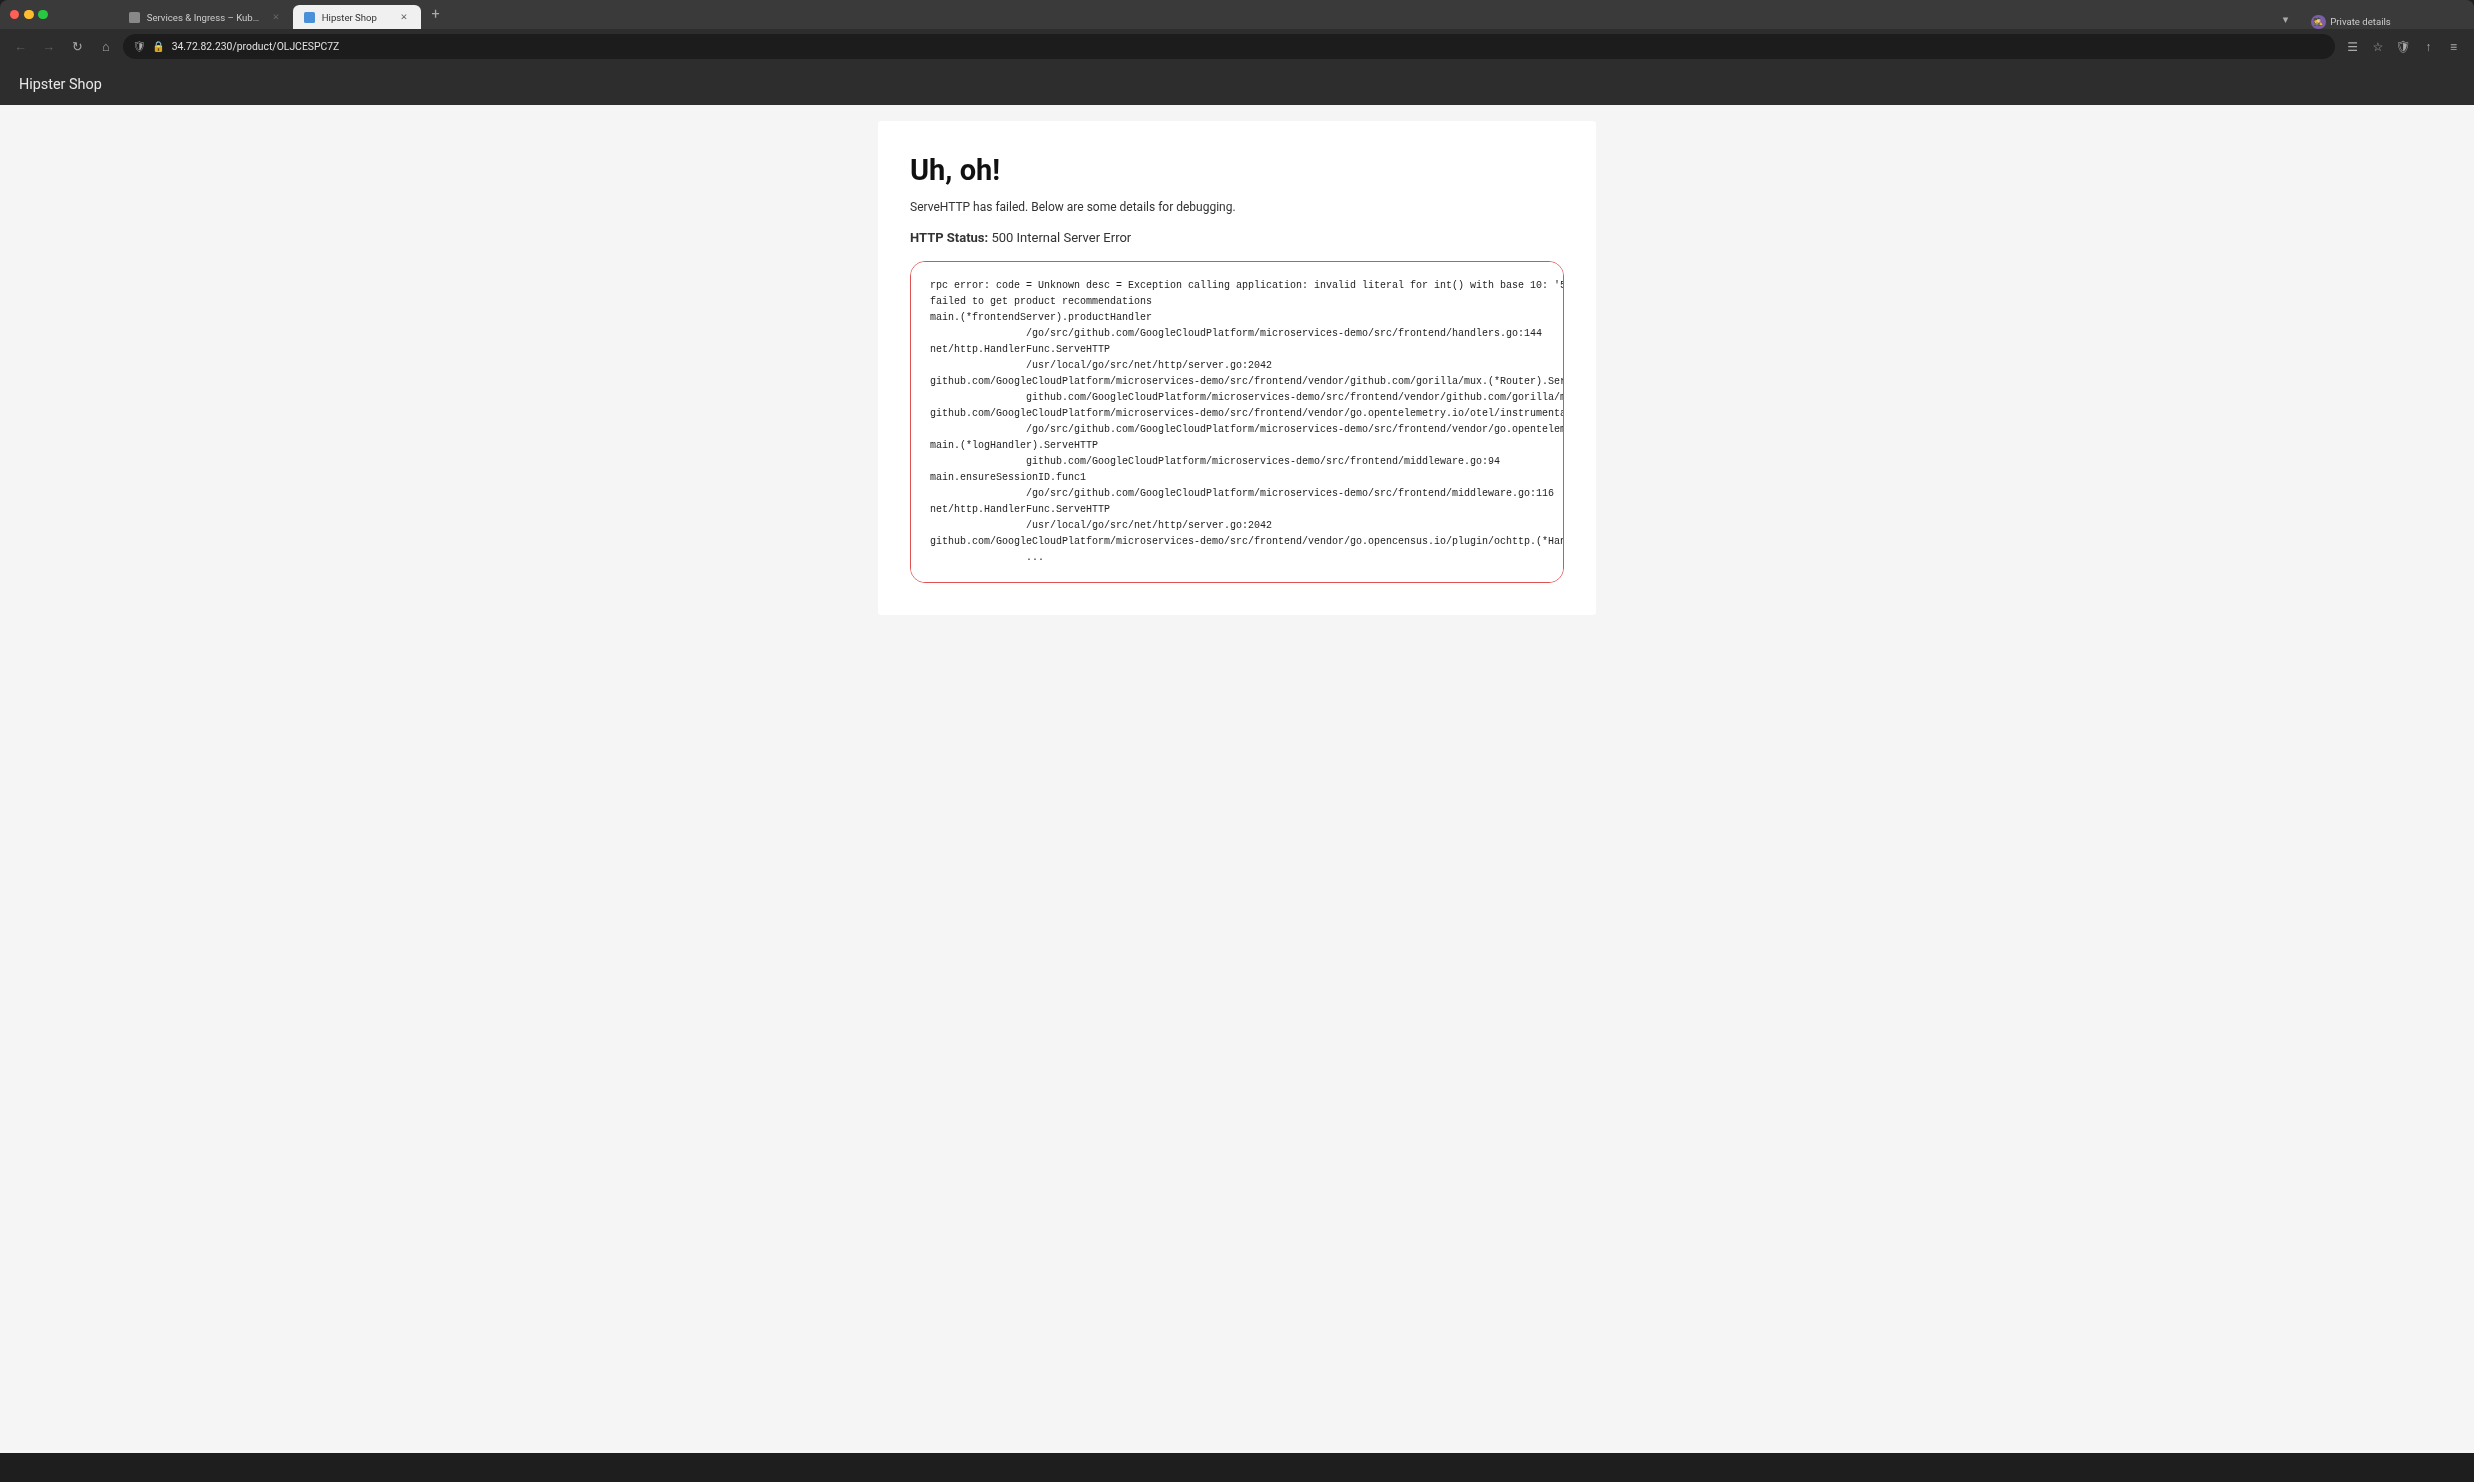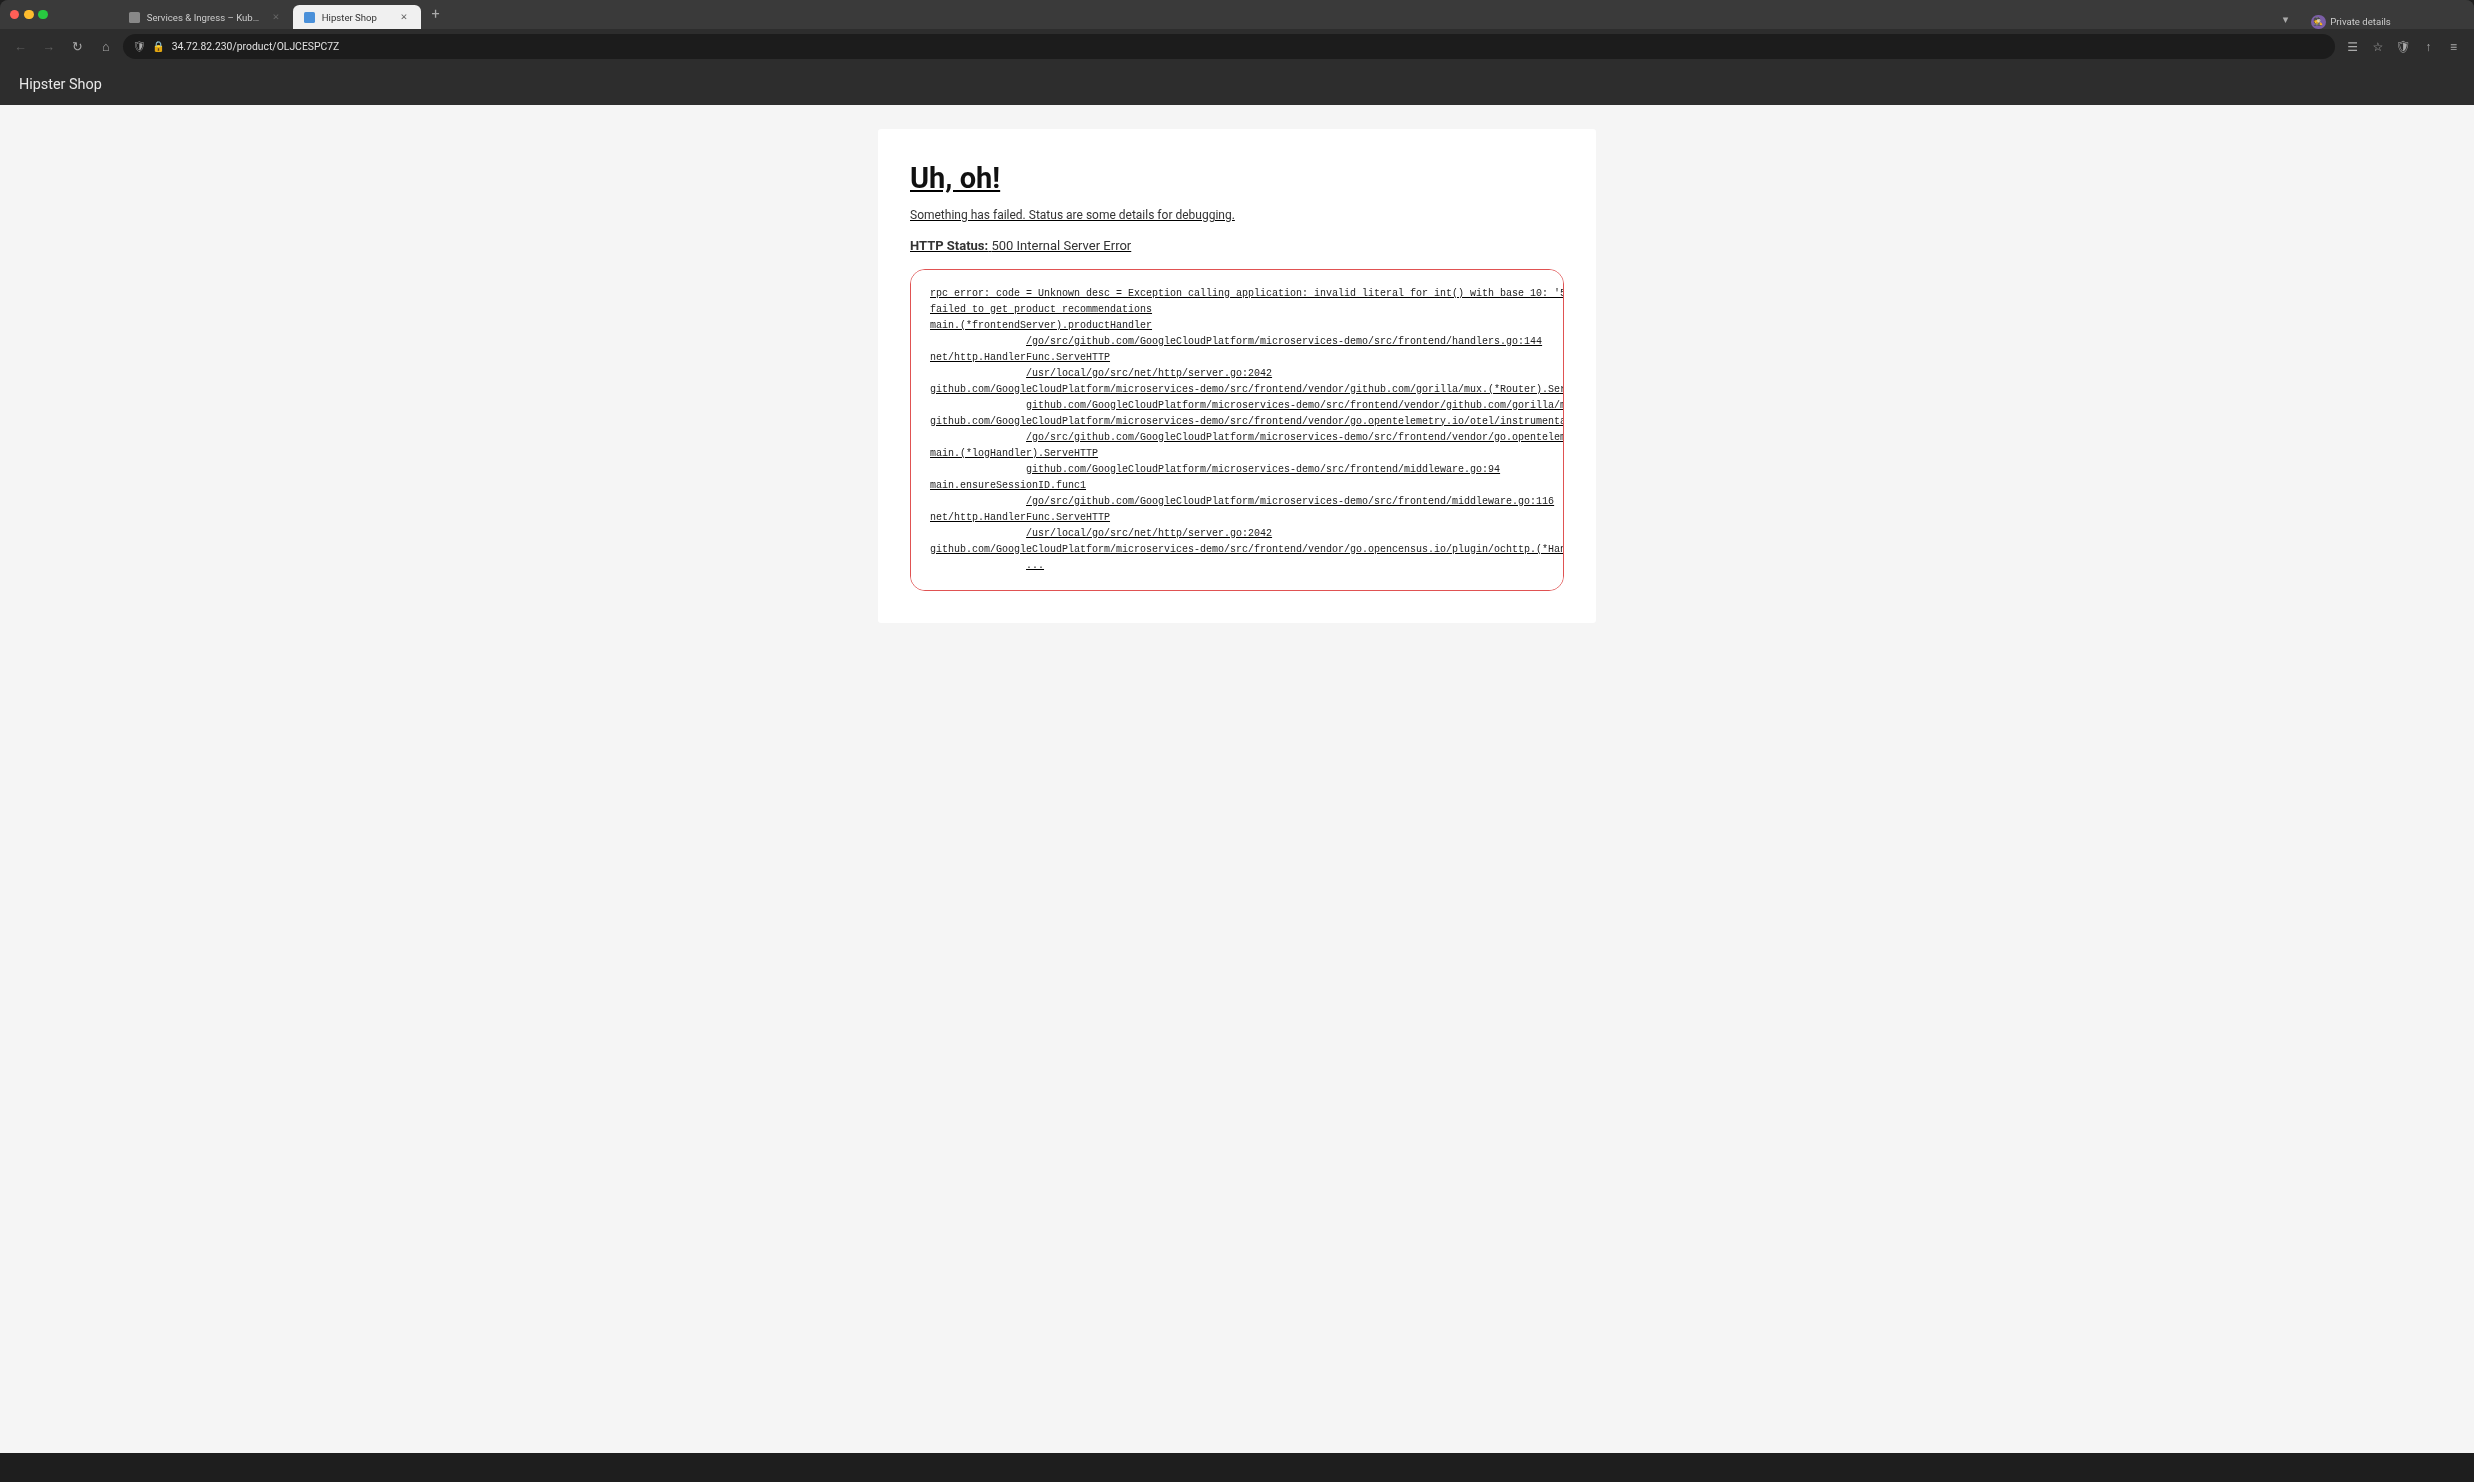--- a/index.html
+++ b/index.html
@@ -236,22 +236,21 @@
     .site-title {
       color: #e8e8e8;
       font-size: 14.4px;
       font-weight: 400;
     }
 
     
     .page-content {
       background: #f5f5f5;
       min-height: calc(100vh - 134px);
-      padding: 24px 0;
-      text-decoration: underline;
+      padding: 16px 0;
     }
 
     .error-container {
       background: #ffffff;
       margin: 0 auto;
       max-width: 718px;
       padding: 32px 32px;
       border-radius: 3.2px;
     }
 
@@ -348,21 +347,21 @@
     </div>
   </div>
 
   <div class="site-navbar">
     <span class="site-title">Hipster Shop</span>
   </div>
 
   <div class="page-content">
     <div class="error-container">
       <h1 class="error-title">Uh, oh!</h1>
-      <p class="error-subtitle">Something has failed. Status are some details for debugging.</p>
+      <p class="error-subtitle">ServeHTTP has failed. Below are some details for debugging.</p>
       <p class="http-status">
         <strong>HTTP Status:</strong>
         <span>500 Internal Server Error</span>
       </p>
       <pre class="error-trace">rpc error: code = Unknown desc = Exception calling application: invalid literal for int() with base 10: '5.0'
 failed to get product recommendations
 main.(*frontendServer).productHandler
 		/go/src/github.com/GoogleCloudPlatform/microservices-demo/src/frontend/handlers.go:144
 net/http.HandlerFunc.ServeHTTP
 		/usr/local/go/src/net/http/server.go:2042

